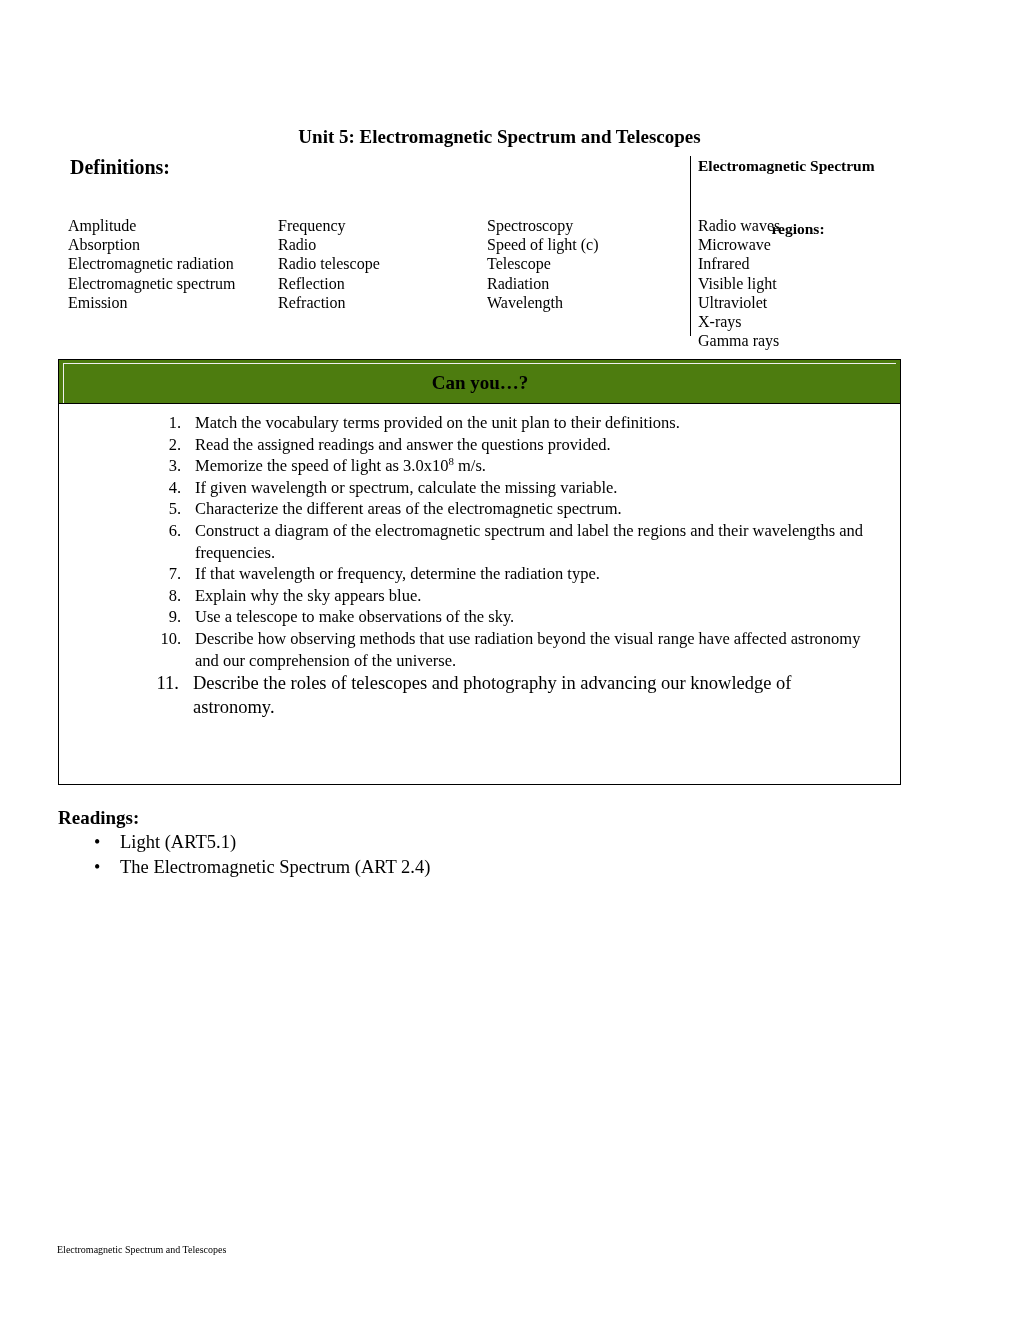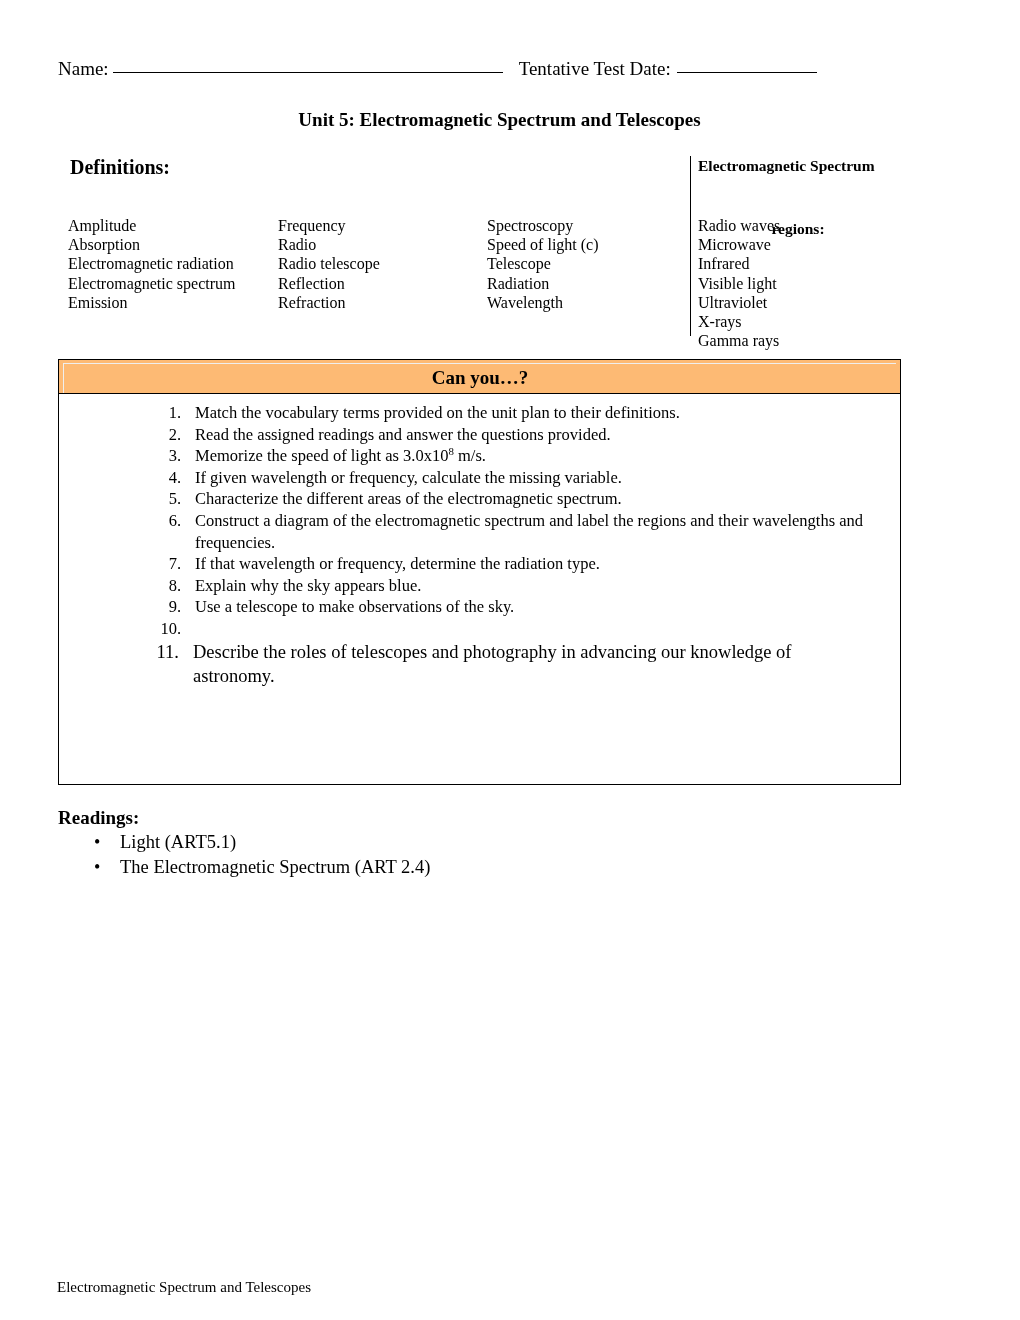--- a/index.html
+++ b/index.html
@@ -39,21 +39,21 @@
     border-bottom: 1.4px solid #000;
     vertical-align: 2px;
   }
   .rule-name { width: 390px; margin-left: 4px; margin-right: 16px; }
   .rule-date { width: 140px; margin-left: 6px; }
 
   
   .unit-title {
     position: absolute;
     left: 0;
-    top: 108px;
+    top: 125px;
     width: 999px;
     text-align: center;
     font-size: 19px;
     font-weight: bold;
     line-height: 23px;
   }
 
   
   .definitions-heading {
     position: absolute;
@@ -109,22 +109,22 @@
     position: absolute;
     left: 58px;
     top: 359px;
     width: 843px;
     height: 426px;
     border: 1.6px solid #000;
     box-sizing: border-box;
     background: #ffffff;
   }
   .canyou-header {
-    height: 34px;
-    background: #fdba74;
+    height: 44px;
+    background: #4d7c0f;
     border-bottom: 1.6px solid #000;
     box-sizing: border-box;
     position: relative;
   }
   .canyou-header-inner {
     position: absolute;
     left: 4px; top: 3px; right: 4px; bottom: 0px;
     border-top: 1px solid #efefef;
     border-left: 1px solid #efefef;
     box-sizing: border-box;
@@ -195,33 +195,30 @@
     position: absolute;
     left: 36px;
     top: 0;
     font-size: 18px;
   }
 
   
   .footer {
     position: absolute;
     left: 57px;
-    top: 1278px;
-    font-size: 15px;
+    top: 1240px;
+    font-size: 10px;
     line-height: 19px;
   }
 </style>
 </head>
 <body>
 
 <div class="page">
 
-  <div class="name-row">
-    <span class="name-label">Name:</span><span class="rule rule-name"></span><span>Tentative Test Date:</span><span class="rule rule-date"></span>
-  </div>
 
   <div class="unit-title">Unit 5:  Electromagnetic Spectrum and Telescopes</div>
 
   <div class="definitions-heading">Definitions:</div>
 
   <div class="em-regions-heading">
     <span class="l1">Electromagnetic Spectrum</span>
     <span class="l2">regions:</span>
   </div>
 
@@ -278,21 +275,21 @@
         <span>Read the assigned readings and answer the questions provided.</span>
       </div>
 
       <div class="task">
         <span class="num">3.</span>
         <span>Memorize the speed of light as 3.0x10</span><sup>8</sup><span> m/s.</span>
       </div>
 
       <div class="task">
         <span class="num">4.</span>
-        <span>If given wavelength or frequency, calculate the missing variable.</span>
+        <span>If given wavelength or spectrum, calculate the missing variable.</span>
       </div>
 
       <div class="task">
         <span class="num">5.</span>
         <span>Characterize the different areas of the electromagnetic spectrum.</span>
       </div>
 
       <div class="task">
         <span class="num">6.</span>
         <span>Construct a diagram of the electromagnetic spectrum and label the regions and their wavelengths and frequencies.</span>
@@ -308,20 +305,21 @@
         <span>Explain why the sky appears blue.</span>
       </div>
 
       <div class="task">
         <span class="num">9.</span>
         <span>Use a telescope to make observations of the sky.</span>
       </div>
 
       <div class="task">
         <span class="num">10.</span>
+        <span>Describe how observing methods that use radiation beyond the visual range have affected astronomy and our comprehension of the universe.</span>
       </div>
 
       <div class="task big">
         <span class="num">11.</span>
         <span>Describe the roles of telescopes and photography in advancing our knowledge of astronomy.</span>
       </div>
 
     </div>
   </div>
 

